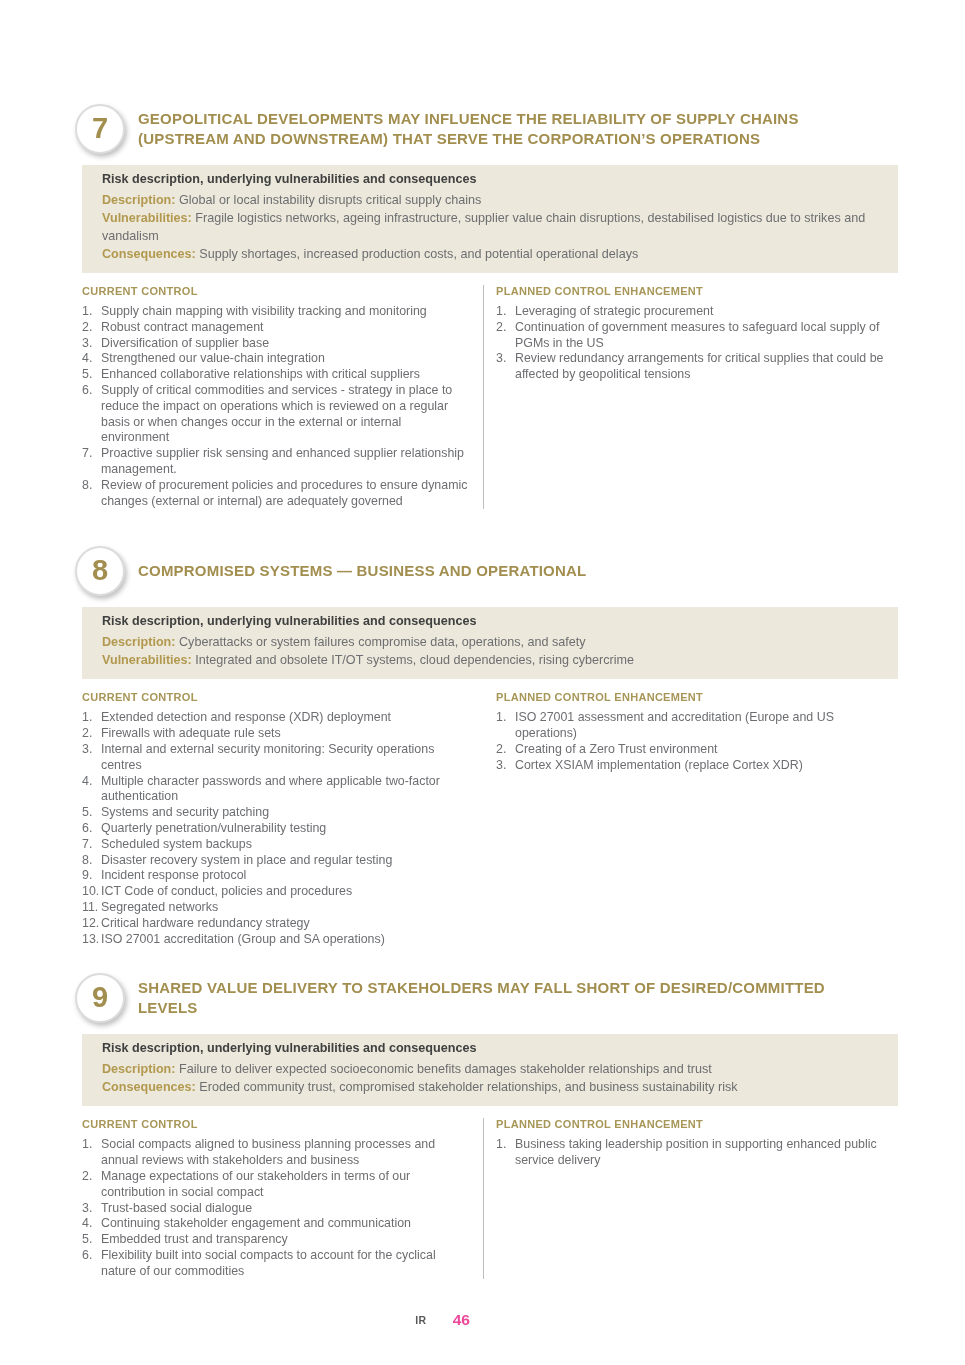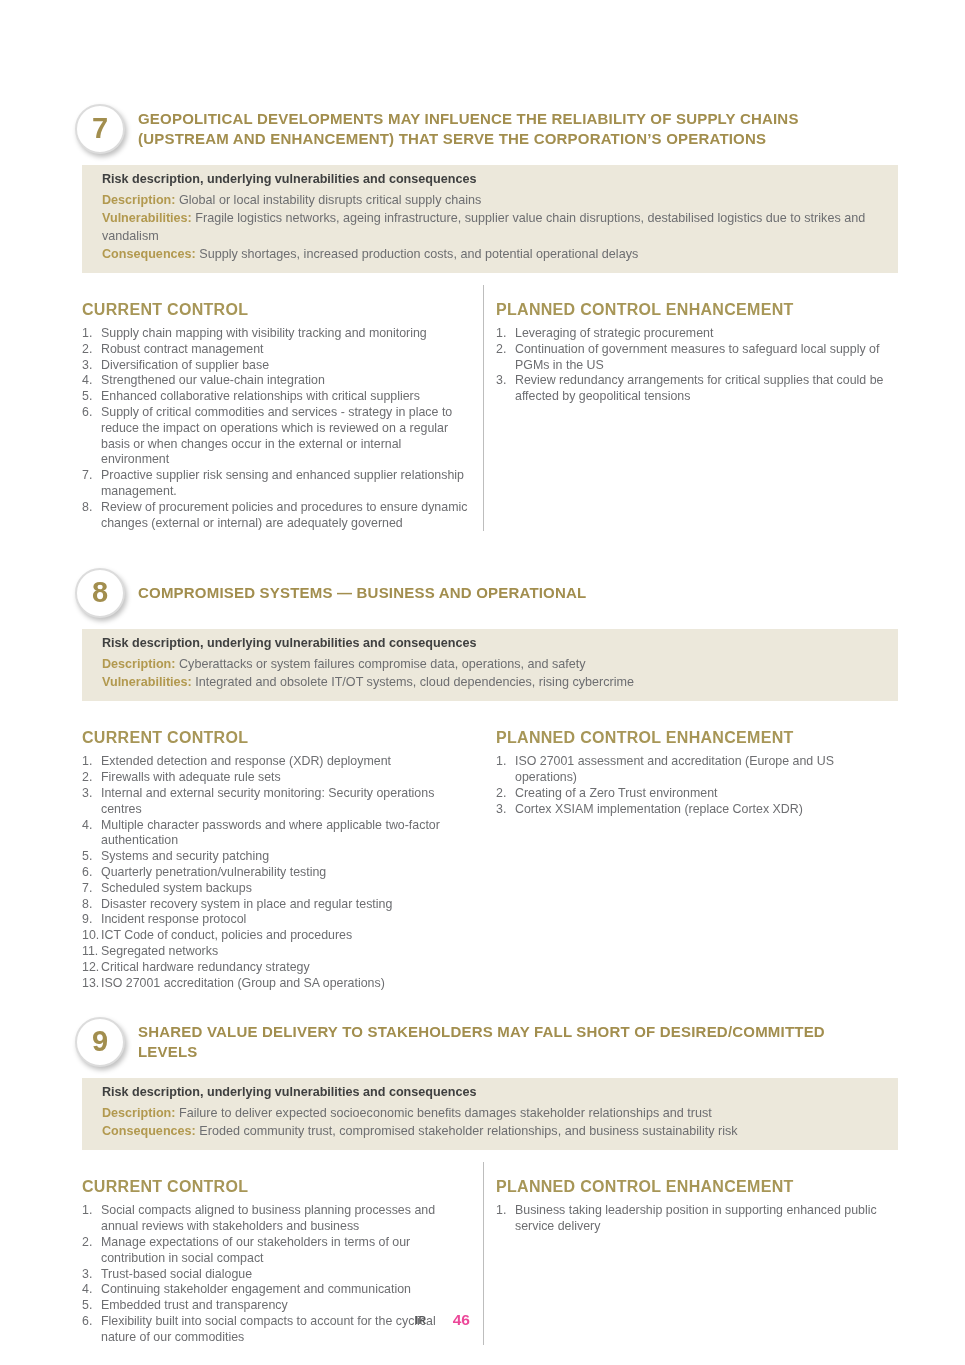--- a/index.html
+++ b/index.html
@@ -84,22 +84,22 @@
     grid-template-columns: 401px 1fr;
     margin-top: 12px;
   }
   .col-current { padding-right: 12px; }
   .col-planned {
     border-left: 1px solid #bdbdbd;
     padding-left: 12px;
   }
   .controls.no-divider .col-planned { border-left-color: transparent; }
   .col-heading {
-    margin: 16px 0 7px 0;
-    font-size: 16px;
+    margin: 0 0 7px 0;
+    font-size: 11px;
     font-weight: bold;
     letter-spacing: 0.3px;
     color: var(--column-heading, #a79657);
   }
   .control-list {
     list-style: none;
     margin: 0;
     padding: 0;
     font-size: 12.4px;
     line-height: 15.8px;
@@ -138,21 +138,21 @@
 
 <div class="page">
   <div class="content">
     <div class="sections">
   <section class="risk-section">
     <div class="section-header">
       <div class="badge">
         <span class="badge-num">7</span>
       </div>
       <h2 class="section-title">GEOPOLITICAL DEVELOPMENTS MAY INFLUENCE THE RELIABILITY OF SUPPLY CHAINS
-(UPSTREAM AND ENHANCEMENT) THAT SERVE THE CORPORATION’S OPERATIONS</h2>
+(UPSTREAM AND DOWNSTREAM) THAT SERVE THE CORPORATION’S OPERATIONS</h2>
     </div>
     <div class="risk-box">
       <p class="risk-heading">Risk description, underlying vulnerabilities and consequences</p>
       <p class="risk-line"><span class="risk-label">Description:</span> <span class="risk-text">Global or local instability disrupts critical supply chains</span></p>
       <p class="risk-line"><span class="risk-label">Vulnerabilities:</span> <span class="risk-text">Fragile logistics networks, ageing infrastructure, supplier value chain disruptions, destabilised logistics due to strikes and vandalism</span></p>
       <p class="risk-line"><span class="risk-label">Consequences:</span> <span class="risk-text">Supply shortages, increased production costs, and potential operational delays</span></p>
     </div>
     <div class="controls">
       <div class="col col-current">
         <h3 class="col-heading">CURRENT CONTROL</h3>

